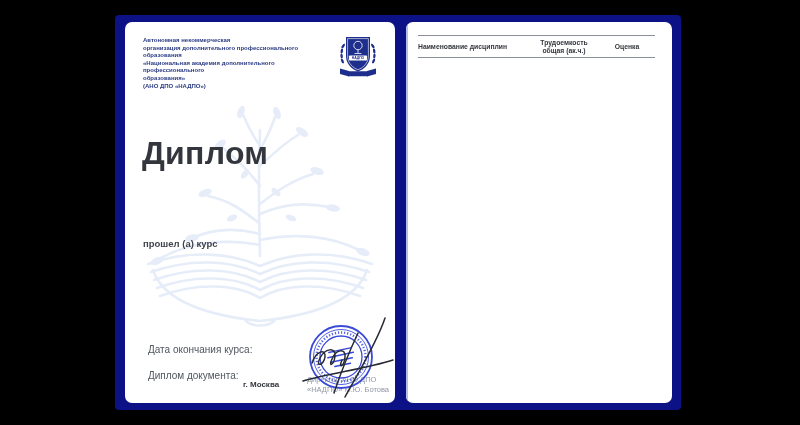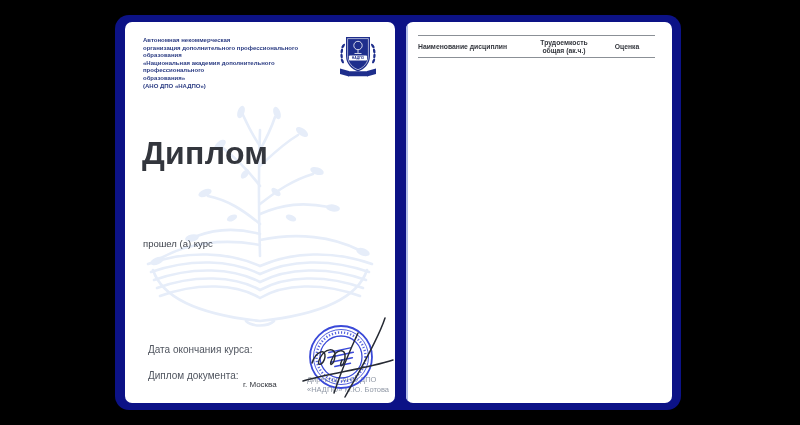--- a/index.html
+++ b/index.html
@@ -5,44 +5,44 @@
   * { margin:0; padding:0; box-sizing:border-box; }
   html,body { width:800px; height:425px; }
   body {
     background:#000;
     font-family:"Liberation Sans", sans-serif;
     position:relative;
     overflow:hidden;
   }
   .frame {
     position:absolute; left:115px; top:15px; width:566px; height:395px;
-    background:var(--frame_navy,#0c1286); border-radius:14px;
+    background:var(--frame_navy,#0c1286); border-radius:4px;
   }
   .page {
     position:absolute; top:7px; height:381px; background:#fff;
     border-radius:7px; overflow:hidden;
   }
   .page-left  { left:10px;  width:270px; }
   .page-right { left:291px; width:266px; }
   .page-right::before{
     content:""; position:absolute; left:0; top:0; bottom:0; width:2px;
     background:var(--edge_highlight,#b3bfe9);
   }
   
   .org-block { position:absolute; left:18px; top:15px; width:190px;
     color:var(--org_text,#2a3b82); font-size:6px; line-height:7.6px; font-weight:600; }
   .logo { position:absolute; left:212px; top:12px; width:42px; height:46px; }
   .diploma-title { position:absolute; left:17px; top:112px;
     font-size:32px; line-height:38px; font-weight:800; color:var(--title,#33363d); letter-spacing:.3px; }
   .subtitle { position:absolute; left:18px; top:161px; font-size:9.5px; font-weight:600; color:#3f434c; }
-  .course-line { position:absolute; left:18px; top:216px; font-size:9.5px; font-weight:400; color:#3f434c; }
+  .course-line { position:absolute; left:18px; top:216px; font-size:9.5px; font-weight:700; color:#3f434c; }
   .muted-label { position:absolute; left:23px; font-size:10px; color:#50555f; }
   .date-label { top:322px; }
   .number-label { top:348px; }
-  .city { position:absolute; left:118px; top:358px; font-size:8px; font-weight:400; color:#33363d; }
+  .city { position:absolute; left:118px; top:358px; font-size:8px; font-weight:700; color:#33363d; }
   .director { position:absolute; left:182px; top:353px; width:88px;
     font-size:7.5px; line-height:9.5px; color:var(--director_gray,#9098a5); }
   .watermark { position:absolute; left:8px; top:82px; width:254px; height:232px; }
   .stamp { position:absolute; left:183px; top:302px; width:66px; height:66px; }
   .signature { position:absolute; left:175px; top:293px; width:100px; height:92px; }
   
   .table-header {
     position:absolute; left:12px; right:17px; top:13px; height:23px;
     border-top:1px solid var(--table_line,#8b9096);
     border-bottom:1px solid var(--table_line,#8b9096);

